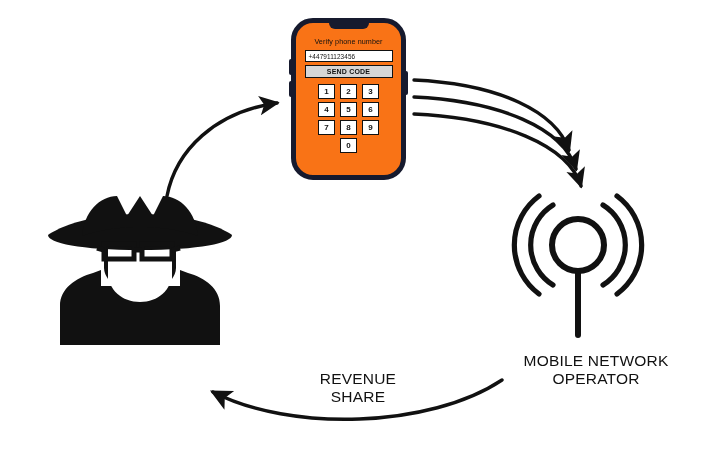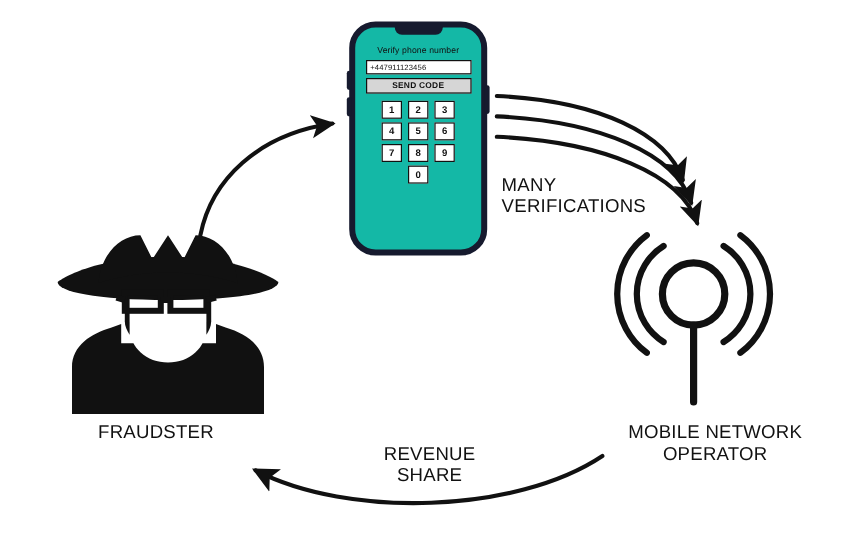--- a/index.html
+++ b/index.html
@@ -26,22 +26,22 @@
     width: 720px;
     height: 450px;
   }
 
   
   #phone {
     position: absolute;
     left: 291px;
     top: 18px;
     width: 115px;
-    height: 195px;
-    background: #14b8a6;
+    height: 162px;
+    background: #f97316;
     border: 5px solid #161a2e;
     border-radius: 22px;
     box-sizing: border-box;
     z-index: 5;
   }
   #phone-notch {
     position: absolute;
     left: 50%;
     transform: translateX(-50%);
     top: -1px;
@@ -241,24 +241,21 @@
         <div class="key">7</div>
         <div class="key">8</div>
         <div class="key">9</div>
       </div>
       <div id="key-zero-row">
         <div class="key">0</div>
       </div>
     </div>
   </div>
 
-  <div class="label" id="label-many-verifications">MANY
-VERIFICATIONS</div>
 
   <div class="label" id="label-revenue-share">REVENUE
 SHARE</div>
 
   <div class="label" id="label-mobile-network-operator">MOBILE NETWORK
 OPERATOR</div>
 
-  <div class="label" id="label-fraudster">FRAUDSTER</div>
 
 </div>
 
 </body></html>

